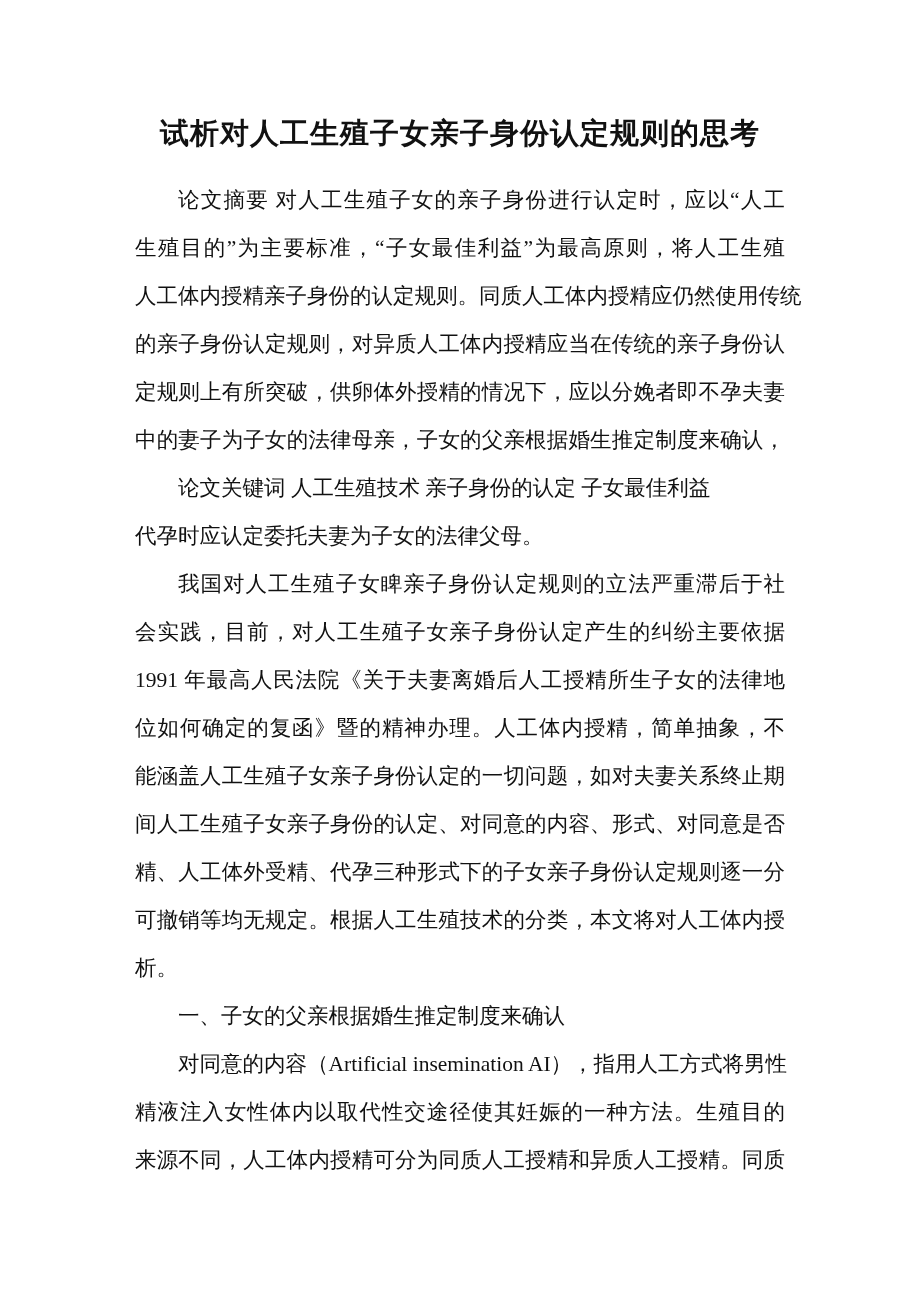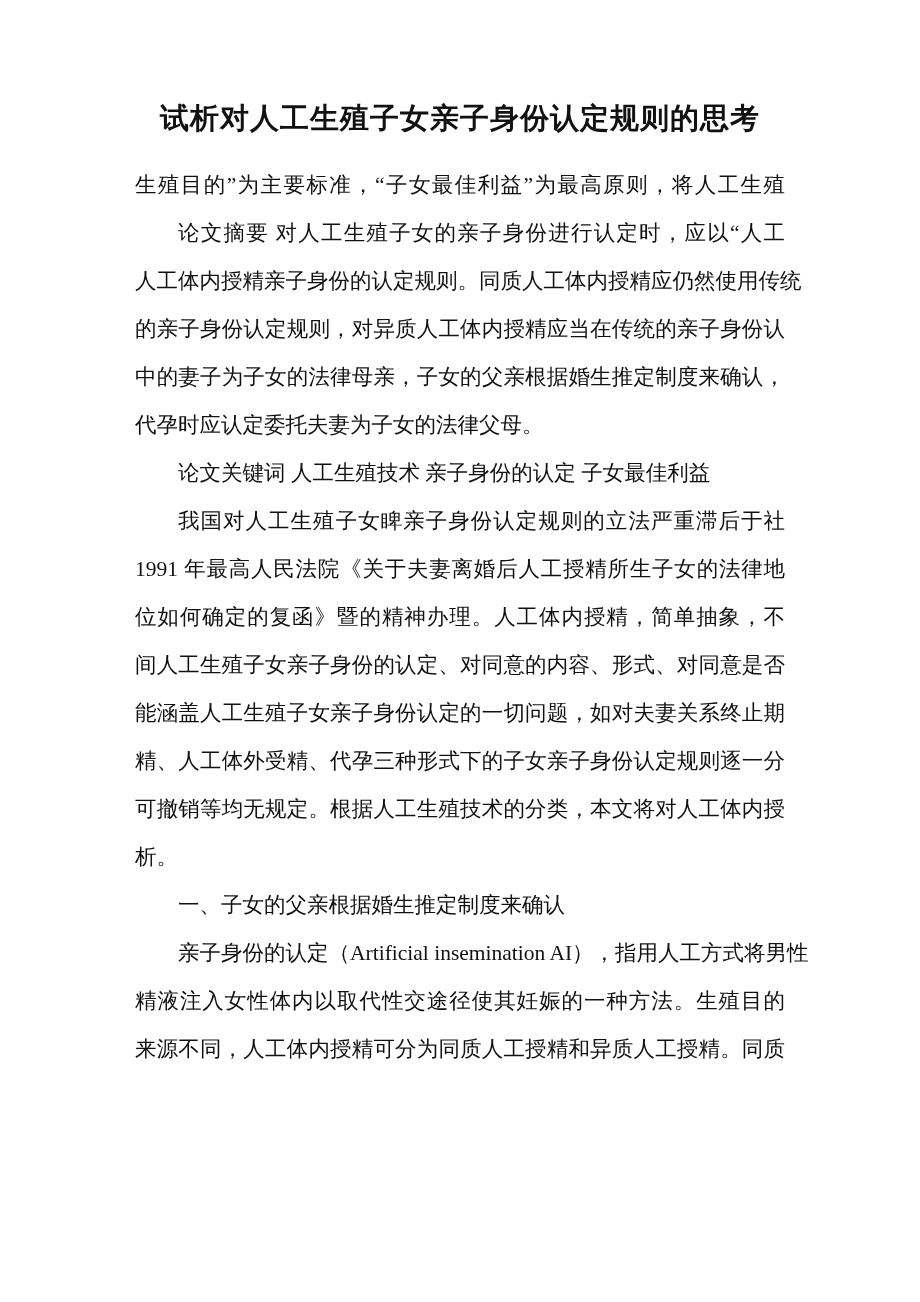--- a/index.html
+++ b/index.html
@@ -12,21 +12,21 @@
     width: 920px;
     height: 1302px;
     background: #ffffff;
     overflow: hidden;
     font-family: "Liberation Serif", "DejaVu Serif", serif;
     color: #111111;
   }
   .doc {
     position: absolute;
     left: 135px;
-    top: 90px;
+    top: 105px;
     width: 650px;
   }
   .title {
     margin: 0 0 15px 0;
     font-size: 29px;
     font-weight: 700;
     line-height: 56px;
     text-align: center;
     letter-spacing: 1px;
     white-space: nowrap;
@@ -46,34 +46,36 @@
     text-indent: 43px;
   }
 </style>
 </head>
 <body>
 
 <div class="page">
   <div class="doc">
     <h1 class="title">试析对人工生殖子女亲子身份认定规则的思考</h1>
     <div id="paragraphs">
+        <div class="line indent fill">论文摘要 对人工生殖子女的亲子身份进行认定时，应以“人工</div>
         <div class="line fill">生殖目的”为主要标准，“子女最佳利益”为最高原则，将人工生殖</div>
-        <div class="line indent fill">论文摘要 对人工生殖子女的亲子身份进行认定时，应以“人工</div>
         <div class="line fill">人工体内授精亲子身份的认定规则。同质人工体内授精应仍然使用传统</div>
         <div class="line fill">的亲子身份认定规则，对异质人工体内授精应当在传统的亲子身份认</div>
+        <div class="line fill">定规则上有所突破，供卵体外授精的情况下，应以分娩者即不孕夫妻</div>
         <div class="line fill">中的妻子为子女的法律母亲，子女的父亲根据婚生推定制度来确认，</div>
+        <div class="line indent">论文关键词 人工生殖技术 亲子身份的认定 子女最佳利益</div>
         <div class="line">代孕时应认定委托夫妻为子女的法律父母。</div>
-        <div class="line indent">论文关键词 人工生殖技术 亲子身份的认定 子女最佳利益</div>
         <div class="line indent fill">我国对人工生殖子女睥亲子身份认定规则的立法严重滞后于社</div>
+        <div class="line fill">会实践，目前，对人工生殖子女亲子身份认定产生的纠纷主要依据</div>
         <div class="line fill">1991 年最高人民法院《关于夫妻离婚后人工授精所生子女的法律地</div>
         <div class="line fill">位如何确定的复函》暨的精神办理。人工体内授精，简单抽象，不</div>
+        <div class="line fill">能涵盖人工生殖子女亲子身份认定的一切问题，如对夫妻关系终止期</div>
         <div class="line fill">间人工生殖子女亲子身份的认定、对同意的内容、形式、对同意是否</div>
-        <div class="line fill">能涵盖人工生殖子女亲子身份认定的一切问题，如对夫妻关系终止期</div>
         <div class="line fill">精、人工体外受精、代孕三种形式下的子女亲子身份认定规则逐一分</div>
         <div class="line fill">可撤销等均无规定。根据人工生殖技术的分类，本文将对人工体内授</div>
         <div class="line">析。</div>
         <div class="line indent">一、子女的父亲根据婚生推定制度来确认</div>
-        <div class="line indent fill">亲子身份的认定（Artificial insemination AI），指用人工方式将男性</div>
+        <div class="line indent fill">对同意的内容（Artificial insemination AI），指用人工方式将男性</div>
         <div class="line fill">精液注入女性体内以取代性交途径使其妊娠的一种方法。生殖目的</div>
         <div class="line fill">来源不同，人工体内授精可分为同质人工授精和异质人工授精。同质</div>
       </div>
   </div>
 </div>
 
 </body></html>

